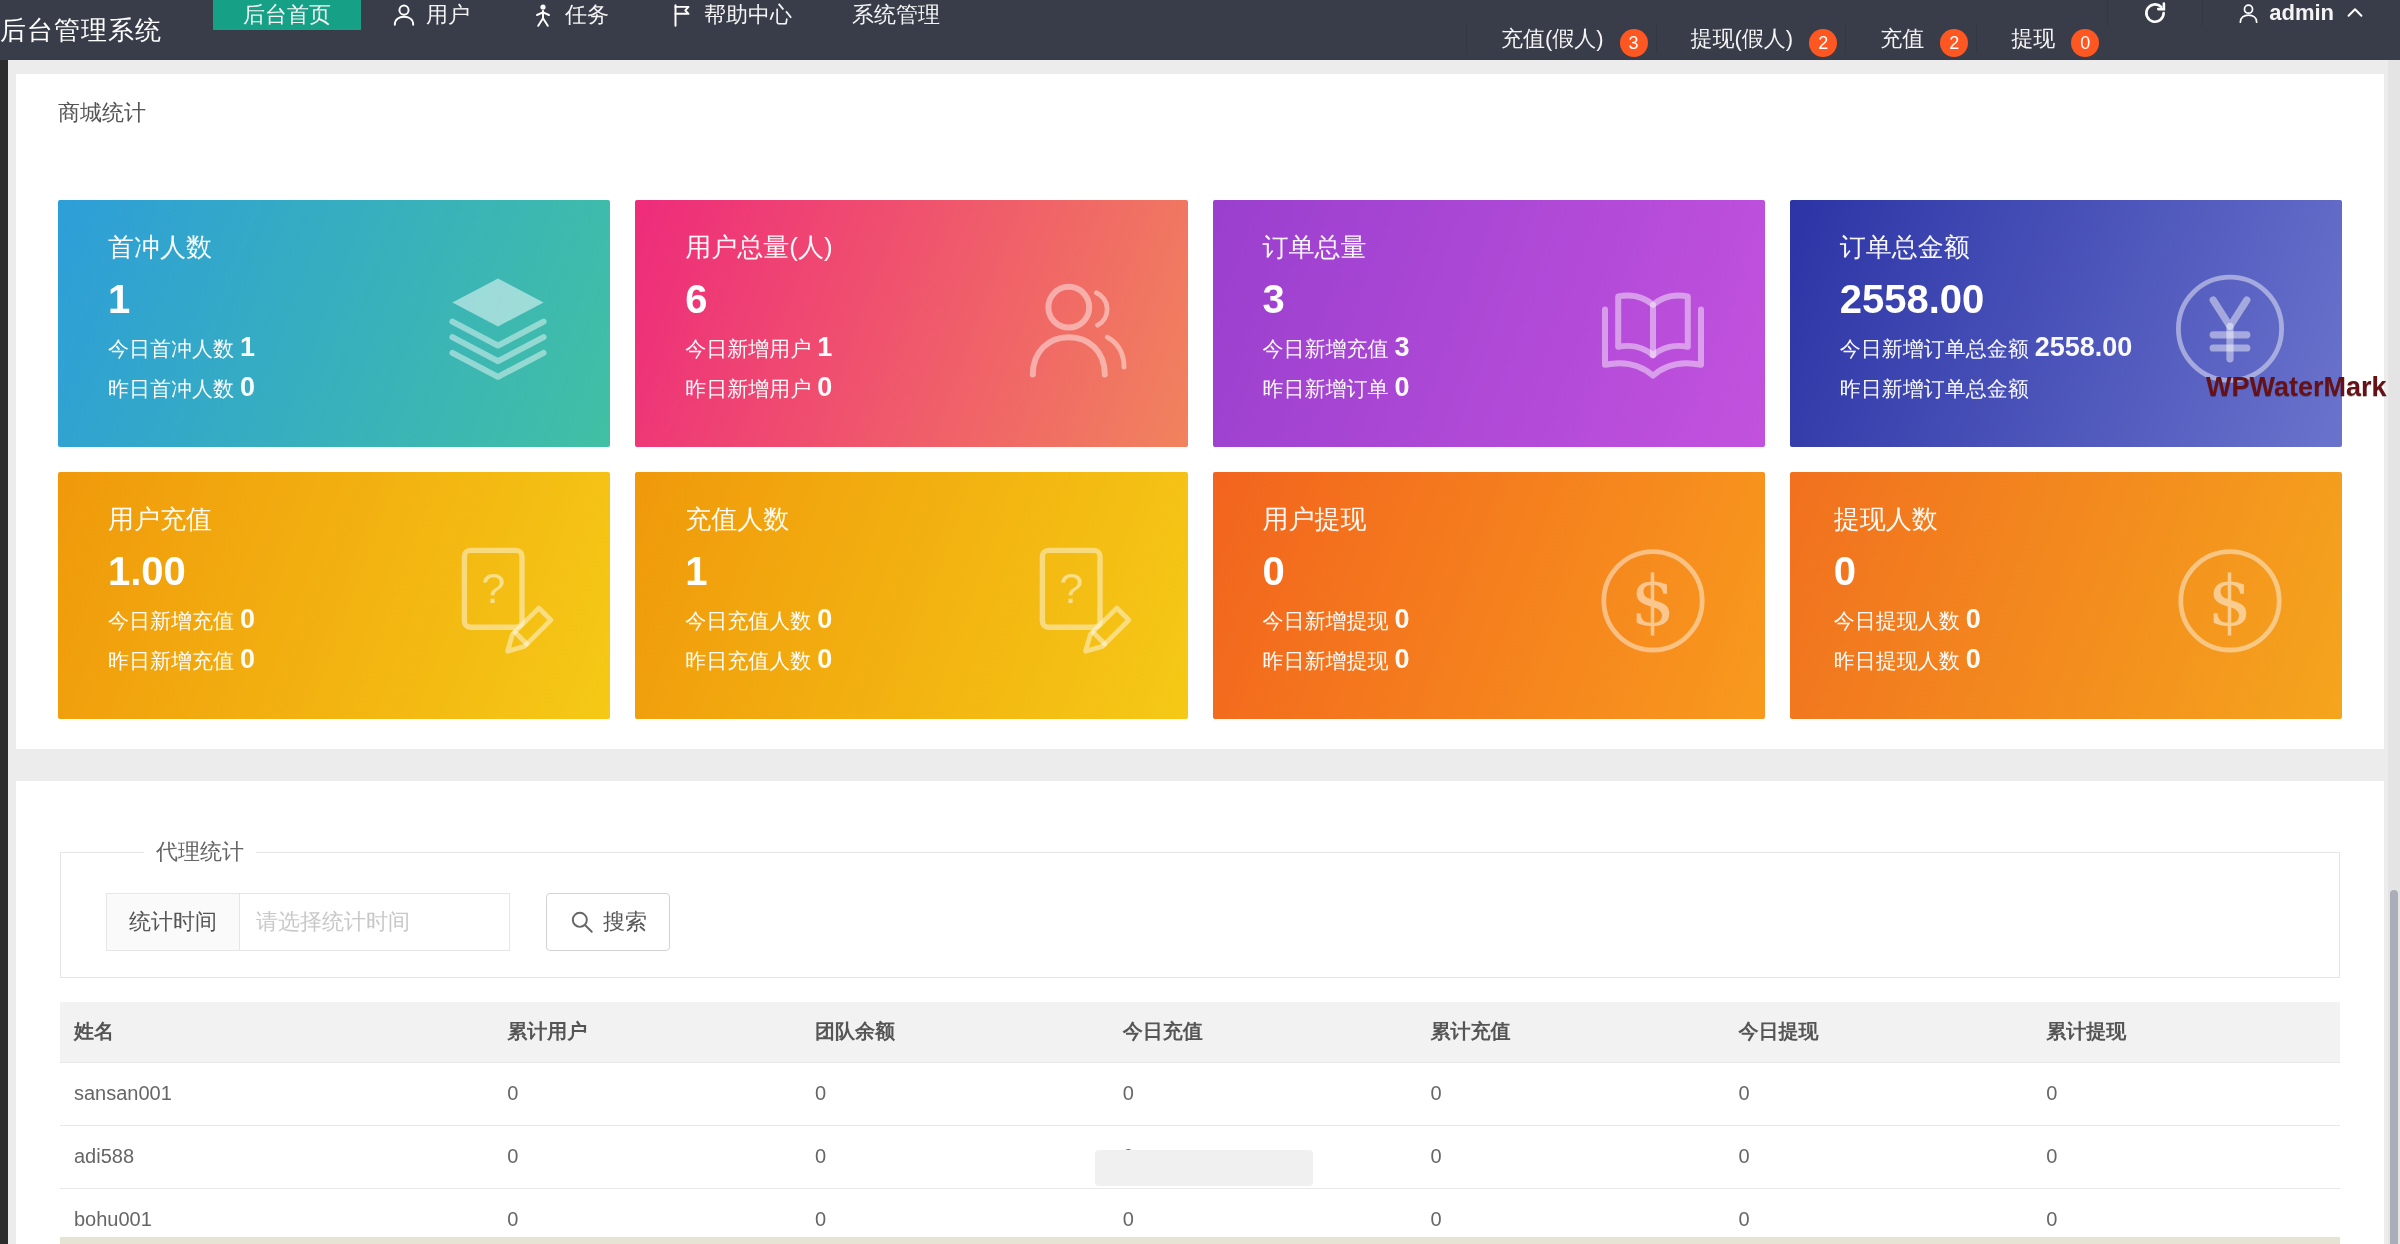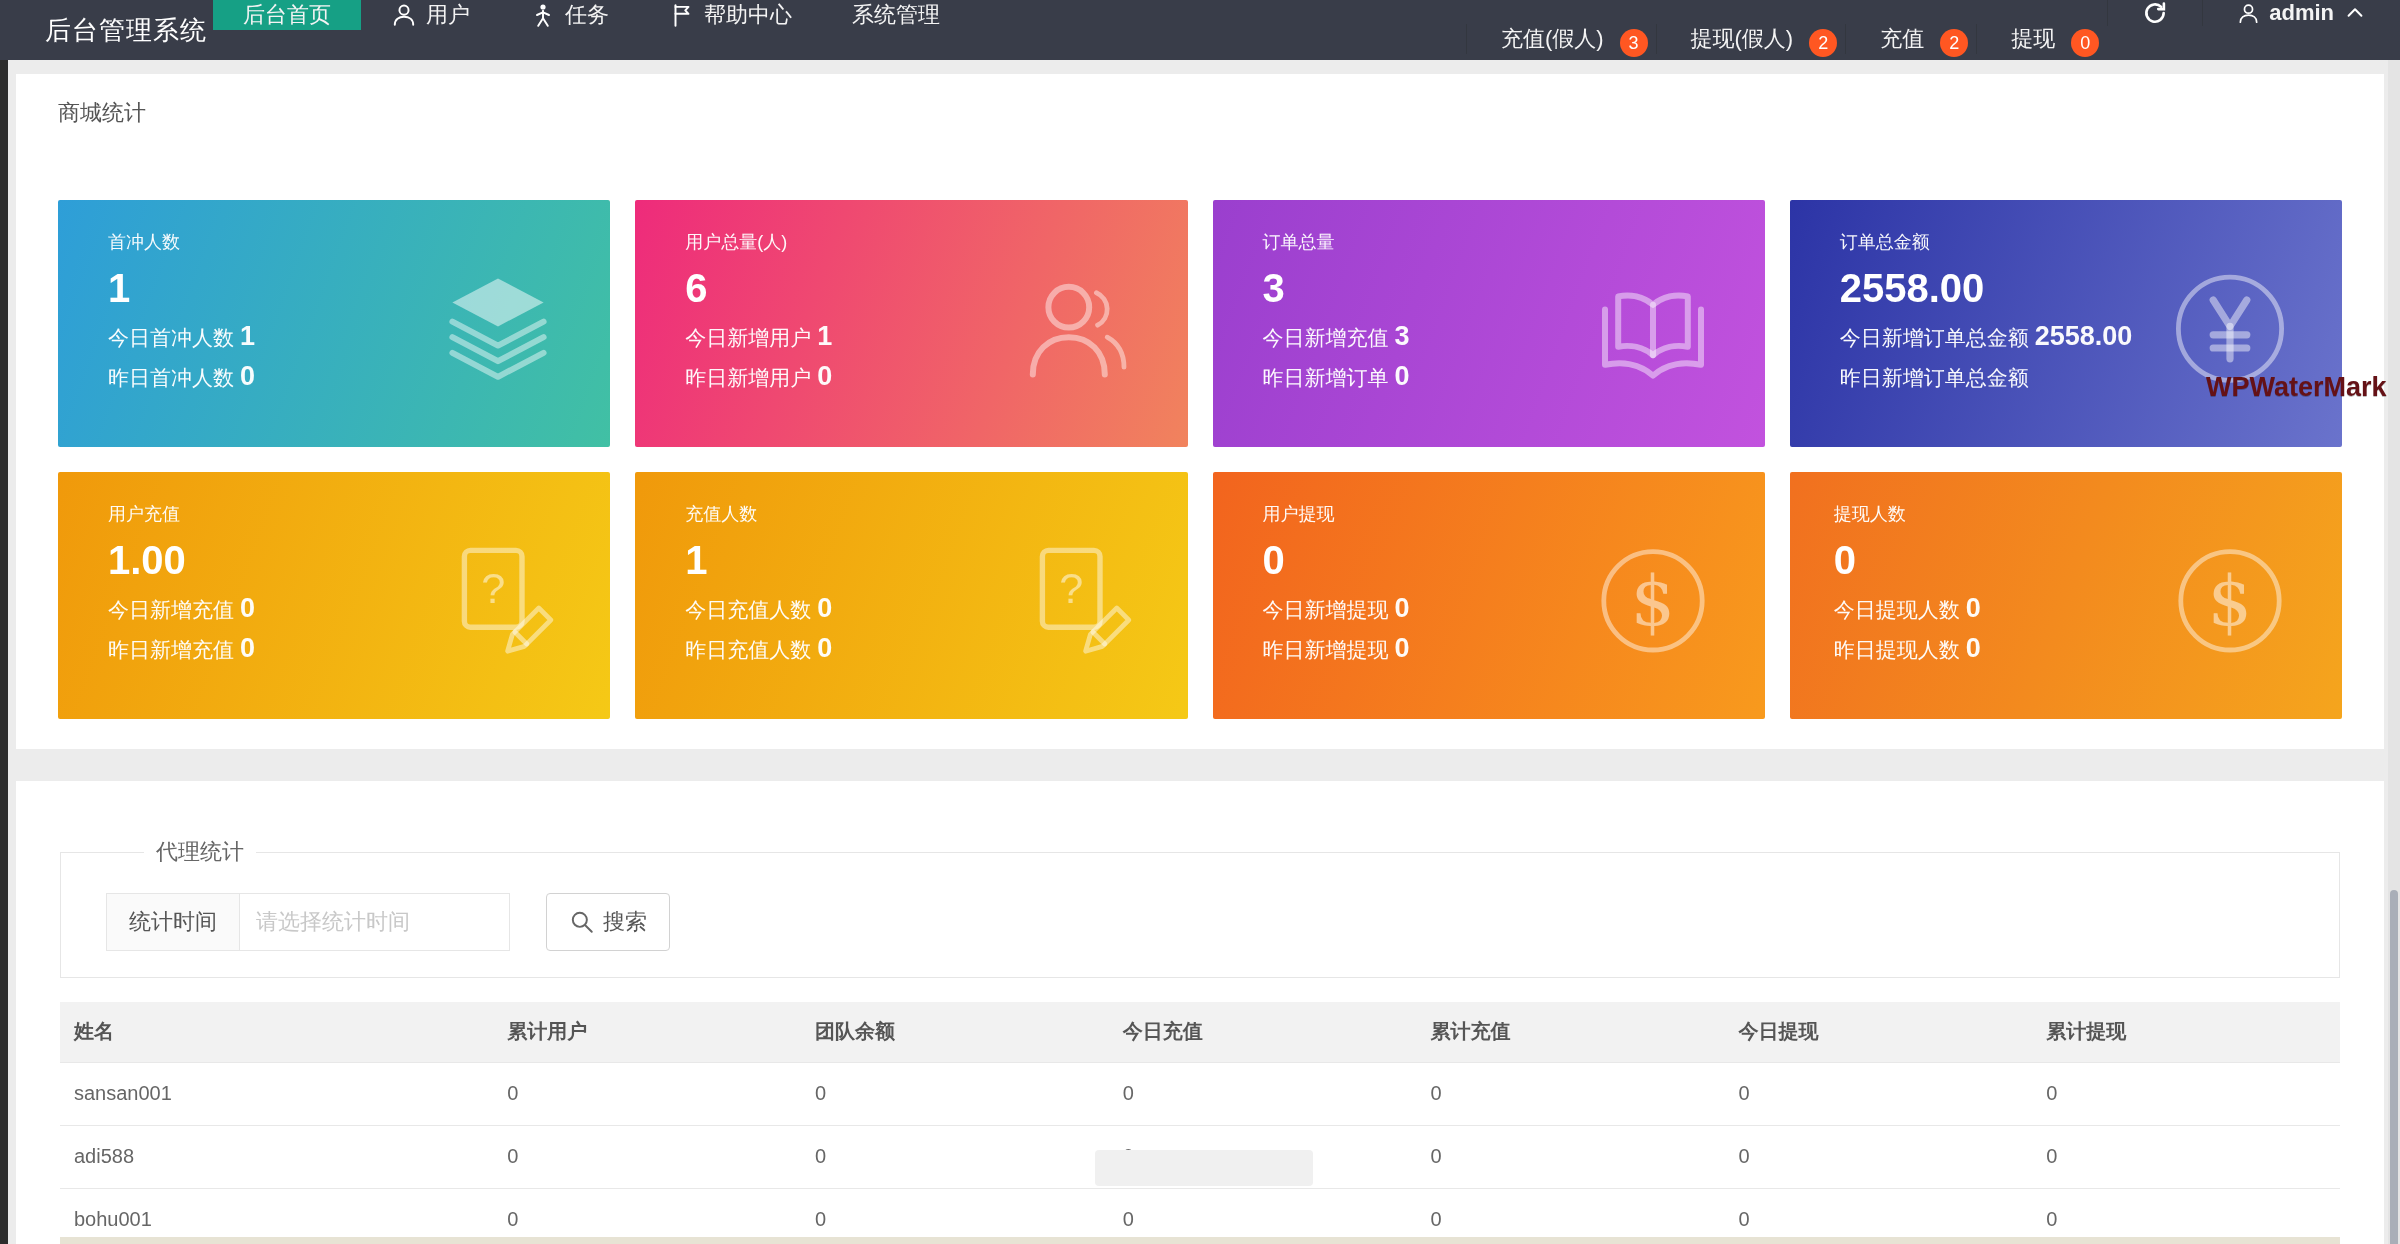--- a/index.html
+++ b/index.html
@@ -3,21 +3,21 @@
 <meta charset="utf-8">
 <style>
   * { margin:0; padding:0; box-sizing:border-box; }
   html,body { width:2400px; height:1244px; overflow:hidden;
     font-family:"Liberation Sans","DejaVu Sans",sans-serif;
     background:#ececec; position:relative; }
 
   
   .navbar { height:60px; background:#393d49; display:flex; align-items:stretch;
     color:#fff; position:relative; z-index:5; }
-  .brand { width:213px; display:flex; align-items:center; padding-left:45px;
+  .brand { width:213px; display:flex; align-items:center; 
     font-size:26px; letter-spacing:1px; color:#fff; }
   .nav-left, .nav-right { display:flex; align-items:flex-start; }
   .nav-right { margin-left:auto; }
   .nav-item { position:relative; display:flex; align-items:center;
     padding:0 30px; font-size:22px; color:#f4f4f4; cursor:pointer;
     text-decoration:none; white-space:nowrap; }
   .nav-item.active { background:#16a085; }
   .nav-right .nav-item { border-left:1px solid #33373f; padding:0 34px; }
   .nav-icon { width:26px; height:26px; margin-right:9px; flex:0 0 auto; }
   .badge { position:absolute; top:5px; right:8px; min-width:28px; height:28px;
@@ -36,21 +36,21 @@
 
   
   .panel { background:#fff; margin:0 16px; }
   .panel-stats { margin-top:14px; padding:24px 42px 30px; }
   .section-title { font-size:22px; color:#555; font-weight:normal;
     margin-bottom:72px; }
 
   .cards { display:grid; grid-template-columns:repeat(4,1fr); gap:25px; }
   .card { position:relative; height:247px; border-radius:2px; color:#fff;
     padding:30px 0 0 50px; overflow:hidden; }
-  .card-title { font-size:18px; opacity:.96; }
+  .card-title { font-size:26px; opacity:.96; }
   .card-value { font-size:40px; font-weight:bold; margin:12px 0 10px; }
   .card-line { font-size:21px; margin-top:9px; opacity:.97; }
   .card-line b { font-size:27px; font-weight:bold; margin-left:6px; }
   .card-icon { position:absolute; right:52px; top:50%; transform:translateY(-46%);
     width:120px; height:120px; }
   .card-1 { background:linear-gradient(110deg,#2e9ed8,#41c0a4); }
   .card-2 { background:linear-gradient(110deg,#ee2b7b,#f1835d); }
   .card-3 { background:linear-gradient(110deg,#9a3fce,#c252de); }
   .card-4 { background:linear-gradient(110deg,#2c34a6,#6a73cc); }
   .card-5 { background:linear-gradient(110deg,#f0990b,#f5c916); }

